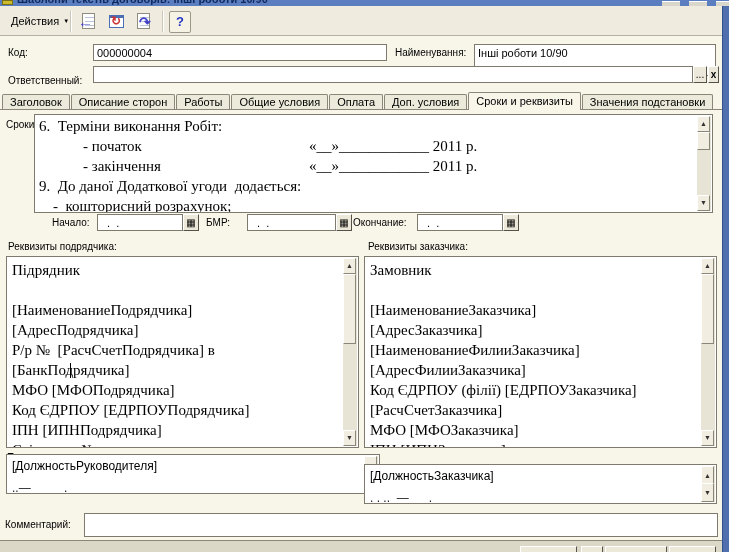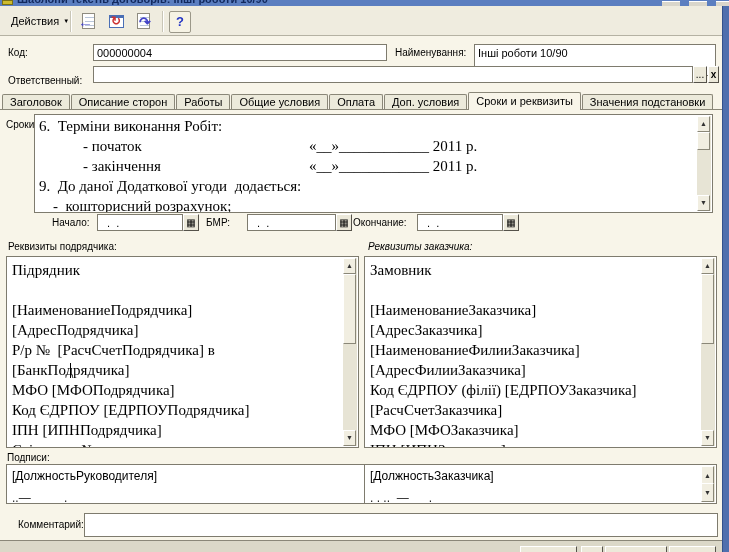--- a/index.html
+++ b/index.html
@@ -141,21 +141,21 @@
     <div class="field" style="left:97px;top:208px;width:86px;height:17px;">  .  .</div>
     <button class="sq-btn" style="left:183px;top:208px;width:16px;height:17px;">▦</button>
     <div class="lbl" style="left:206px;top:211px;">БМР:</div>
     <div class="field" style="left:247px;top:208px;width:89px;height:17px;">  .  .</div>
     <button class="sq-btn" style="left:336px;top:208px;width:16px;height:17px;">▦</button>
     <div class="lbl" style="left:353px;top:211px;">Окончание:</div>
     <div class="field" style="left:417px;top:208px;width:86px;height:17px;">  .  .</div>
     <button class="sq-btn" style="left:503px;top:208px;width:16px;height:17px;">▦</button>
 
     <div class="lbl" style="left:8px;top:235px;">Реквизиты подрядчика:</div>
-    <div class="lbl" style="left:368px;top:235px;font-style:italic;">Реквизиты заказчика:</div>
+    <div class="lbl" style="left:368px;top:235px;">Реквизиты заказчика:</div>
 
     <div class="tbox serif" style="left:6px;top:250px;width:353px;height:192px;">
       <div class="rlines">
         <div class="rline">Підрядник</div>
         <div class="rline"></div>
         <div class="rline">[НаименованиеПодрядчика]</div>
         <div class="rline">[АдресПодрядчика]</div>
         <div class="rline">Р/р №  [РасчСчетПодрядчика] в</div>
         <div class="rline">[БанкПодрядчика]</div>
         <div class="rline">МФО [МФОПодрядчика]</div>
@@ -185,38 +185,38 @@
         <div class="rline">ІПН [ИПНЗаказчика]</div>
       </div>
       <div class="vscroll">
         <div class="sb sb-up">▲</div>
         <div class="sb-thumb" style="top:16px;height:70px;"></div>
         <div class="sb sb-down">▼</div>
       </div>
     </div>
 
     <div class="lbl" style="left:7px;top:446px;">Подписи:</div>
-    <div class="tbox" style="left:6px;top:458px;width:374px;height:40px;">
+    <div class="tbox" style="left:6px;top:448px;width:374px;height:40px;">
       <div class="sigline1">[ДолжностьРуководителя]</div>
       <div class="sigline2">..—          .</div>
       <div class="vscroll">
         <div class="sb sb-up" style="height:19px;line-height:17px;">▲</div>
         <div class="sb sb-down" style="height:19px;line-height:17px;">▼</div>
       </div>
     </div>
     <div class="tbox" style="left:364px;top:458px;width:353px;height:40px;">
       <div class="sigline1">[ДолжностьЗаказчика]</div>
       <div class="sigline2">. . ..  —      .</div>
       <div class="vscroll">
         <div class="sb sb-up" style="height:19px;line-height:17px;">▲</div>
         <div class="sb sb-down" style="height:19px;line-height:17px;">▼</div>
       </div>
     </div>
 
-    <div class="lbl" style="left:18px;top:513px;">Комментарий:</div>
+    <div class="lbl" style="left:5px;top:513px;">Комментарий:</div>
     <div class="field" style="left:84px;top:507px;width:634px;height:24px;line-height:20px;"></div>
 
     <div class="bstrip"></div>
     <button class="bbtn" style="left:520px;width:57px;">Печать</button>
     <button class="bbtn" style="left:581px;width:22px;">ОК</button>
     <button class="bbtn" style="left:605px;width:62px;">Записать</button>
     <button class="bbtn" style="left:669px;width:47px;">Закрыть</button>
 
   </div>
 </div>

